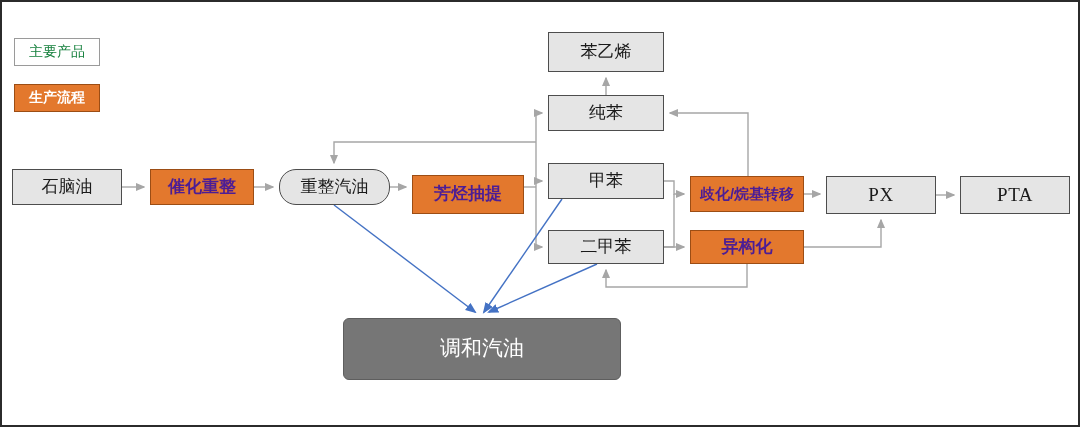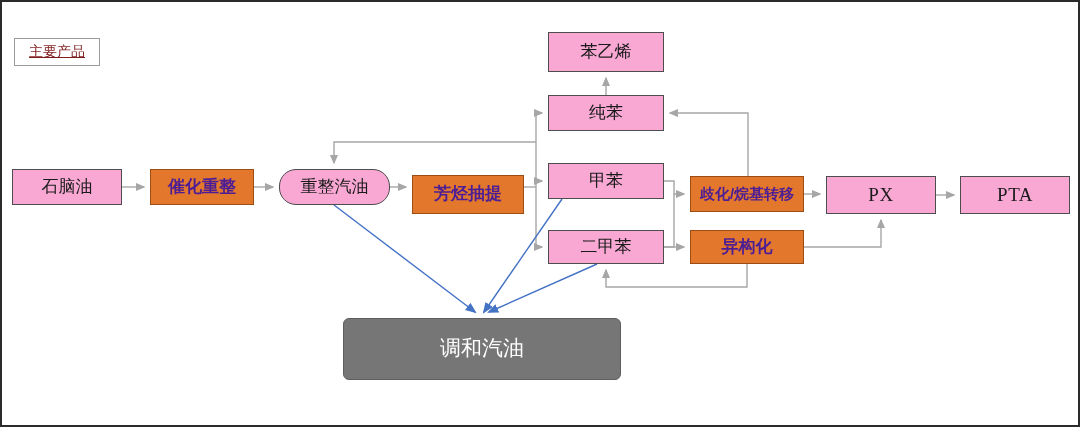--- a/index.html
+++ b/index.html
@@ -29,21 +29,21 @@
     position: absolute;
     box-sizing: border-box;
     display: flex;
     align-items: center;
     justify-content: center;
     text-align: center;
     line-height: 1.1;
     white-space: nowrap;
   }
   .node.product {
-    background: #f9a8d4;
+    background: #e5e5e5;
     border: 1px solid #4d4d4d;
     color: #1a1a1a;
     font-family: "Liberation Serif", "DejaVu Serif", serif;
     font-size: 17px;
   }
   .node.process {
     background: #E3782D;
     border: 1px solid #9c4d14;
     color: #4c1d95;
     font-weight: bold;
@@ -68,23 +68,22 @@
     box-sizing: border-box;
     display: flex;
     align-items: center;
     justify-content: center;
     font-size: 14px;
     white-space: nowrap;
   }
   .legend-box.product {
     background: #ffffff;
     border: 1px solid #9a9a9a;
-    color: #7f1d1d;
-    font-family: "Liberation Serif", "DejaVu Serif", serif;
-    text-decoration: underline;
+    color: #15803d;
+    font-family: "Liberation Serif", "DejaVu Serif", serif;
   }
   .legend-box.process {
     background: #E3782D;
     border: 1px solid #9c4d14;
     color: #ffffff;
     font-weight: bold;
     font-family: "Liberation Sans", "DejaVu Sans", sans-serif;
   }
 </style>
 </head>
@@ -137,20 +136,23 @@
     <g stroke="#4472C4" stroke-width="1.4" fill="none">
       <path d="M332,203 L473,310" marker-end="url(#ah-blue)"></path>
       <path d="M560,197 L482,310" marker-end="url(#ah-blue)"></path>
       <path d="M595,262 L487,310" marker-end="url(#ah-blue)"></path>
     </g>
   </svg>
 
   <div class="legend-box product" style="left:12px; top:36px; width:86px; height:28px;">
     <span>主要产品</span>
   </div>
+  <div class="legend-box process" style="left:12px; top:82px; width:86px; height:28px;">
+    <span>生产流程</span>
+  </div>
 
   <div class="node product" style="left:10px; top:167px; width:110px; height:36px;">
     <span>石脑油</span>
   </div>
 
   <div class="node process" style="left:148px; top:167px; width:104px; height:36px;">
     <span>催化重整</span>
   </div>
 
   <div class="node product" style="left:277px; top:167px; width:111px; height:36px;border-radius:17px;">

